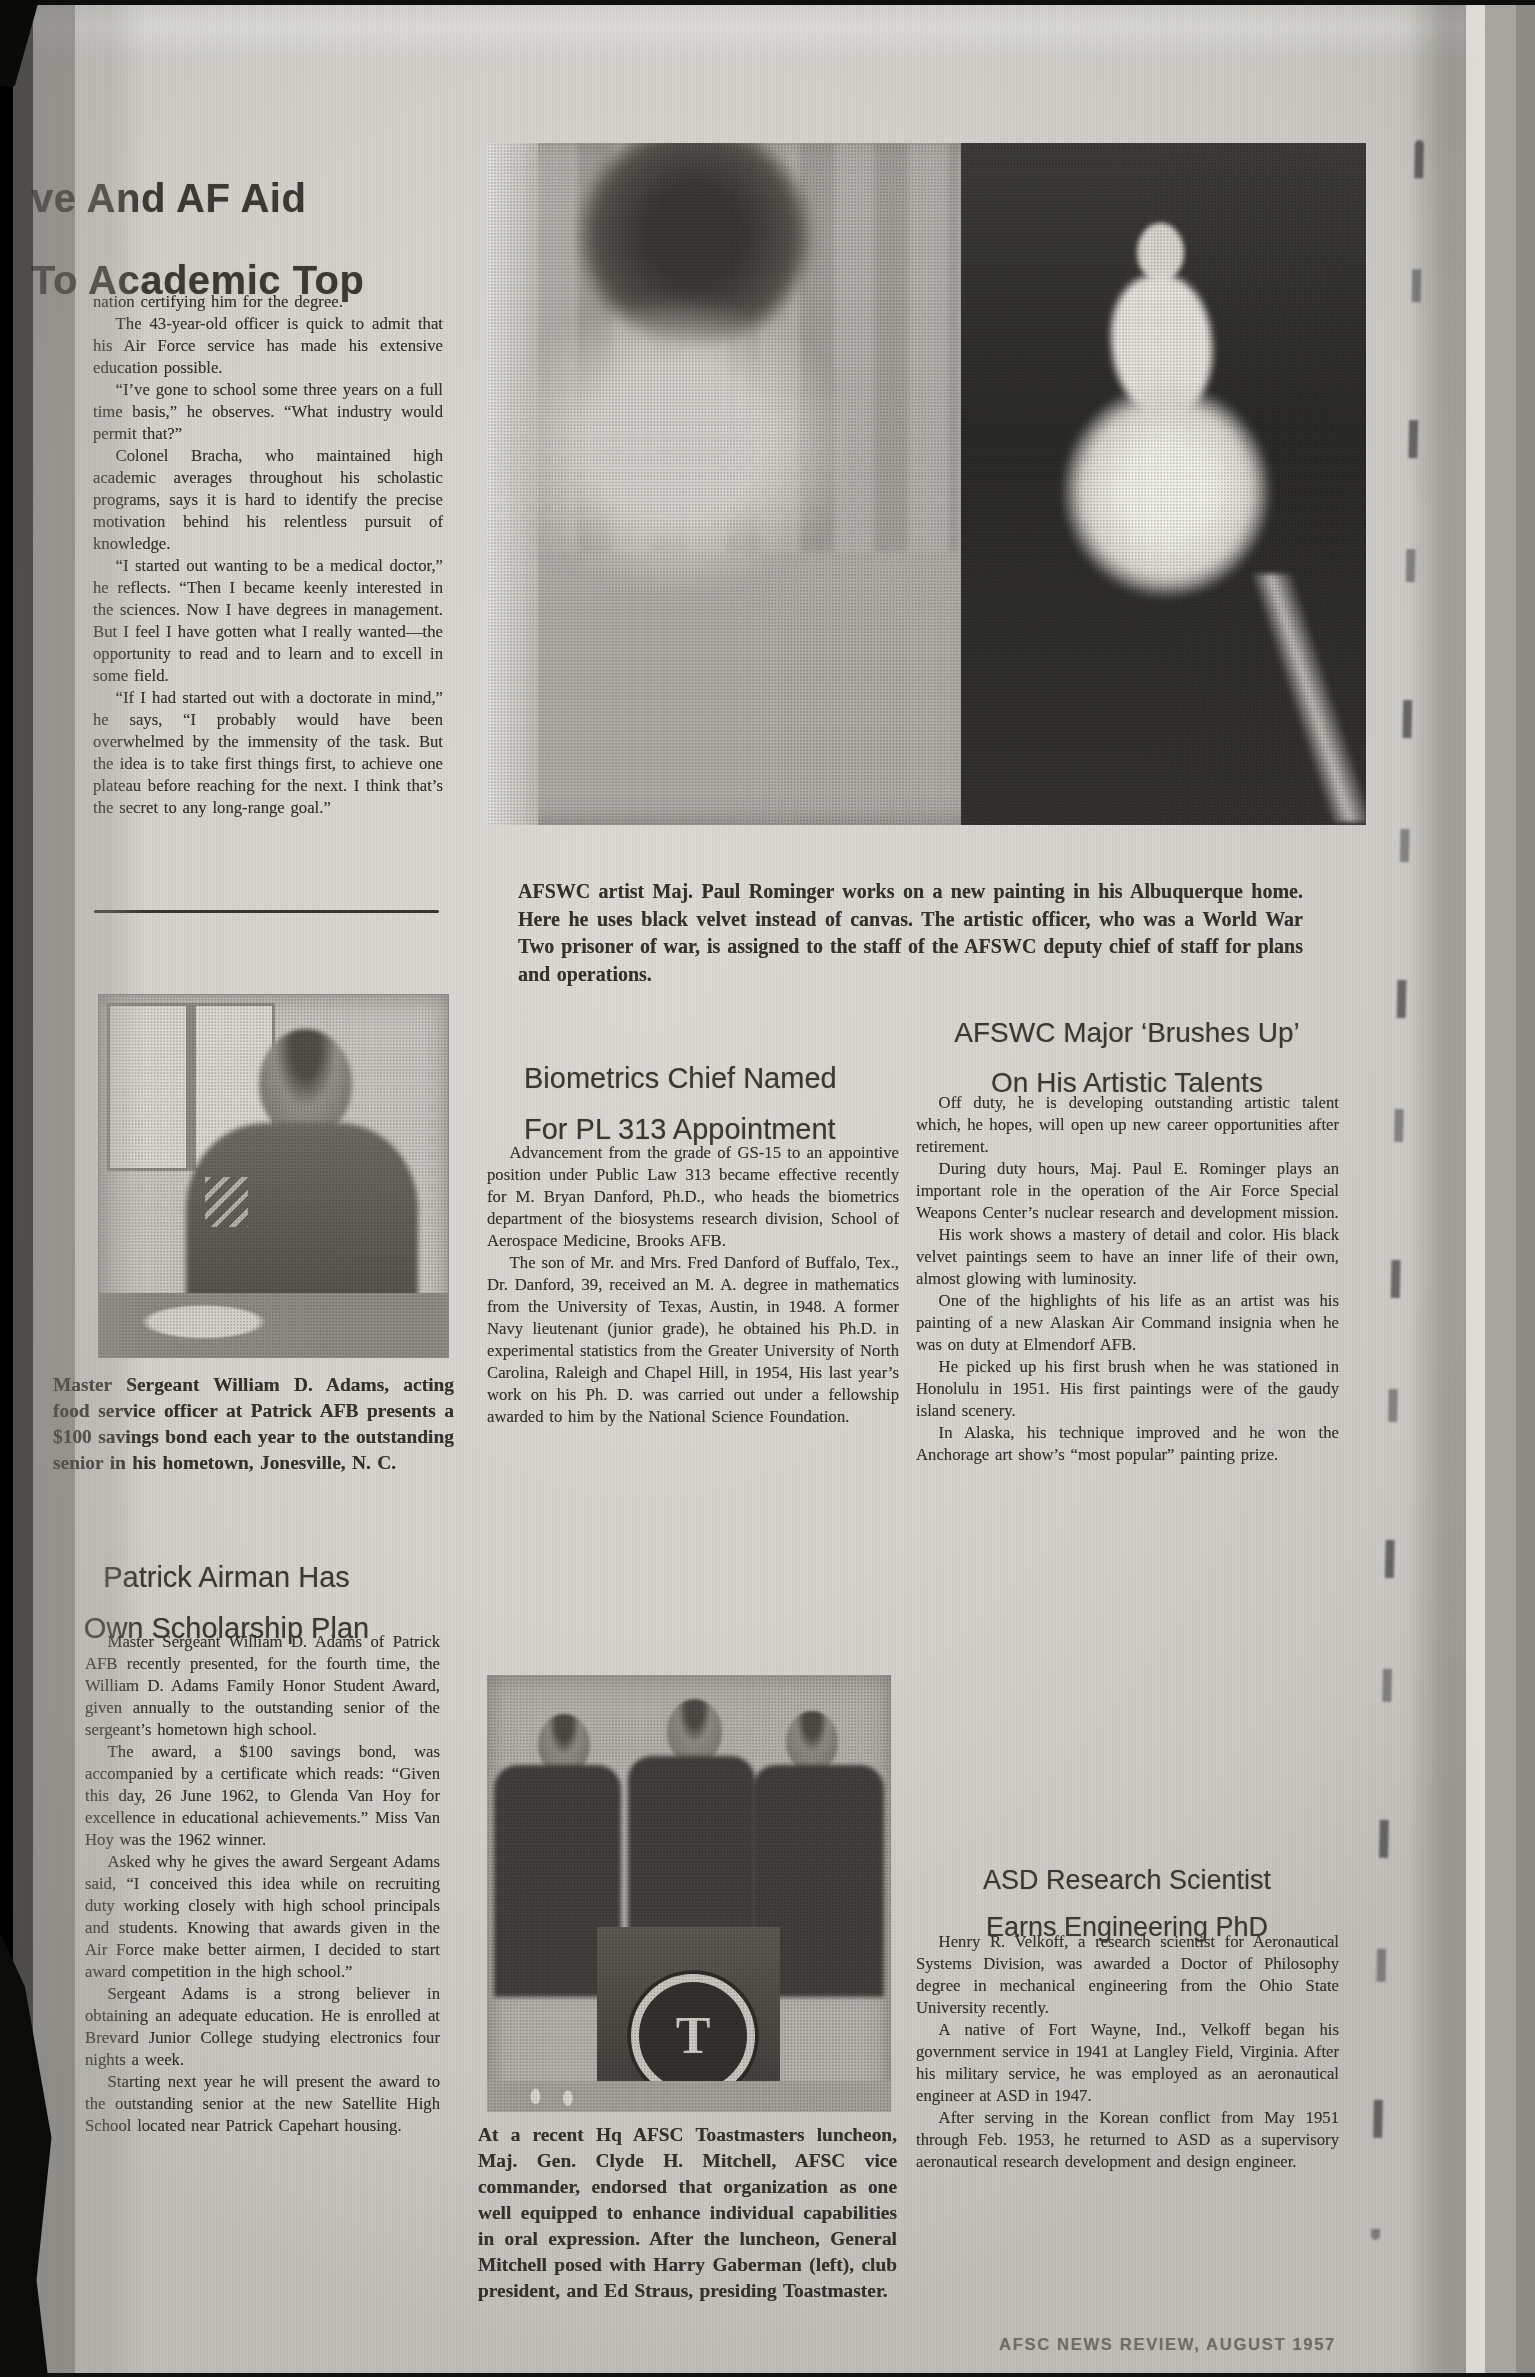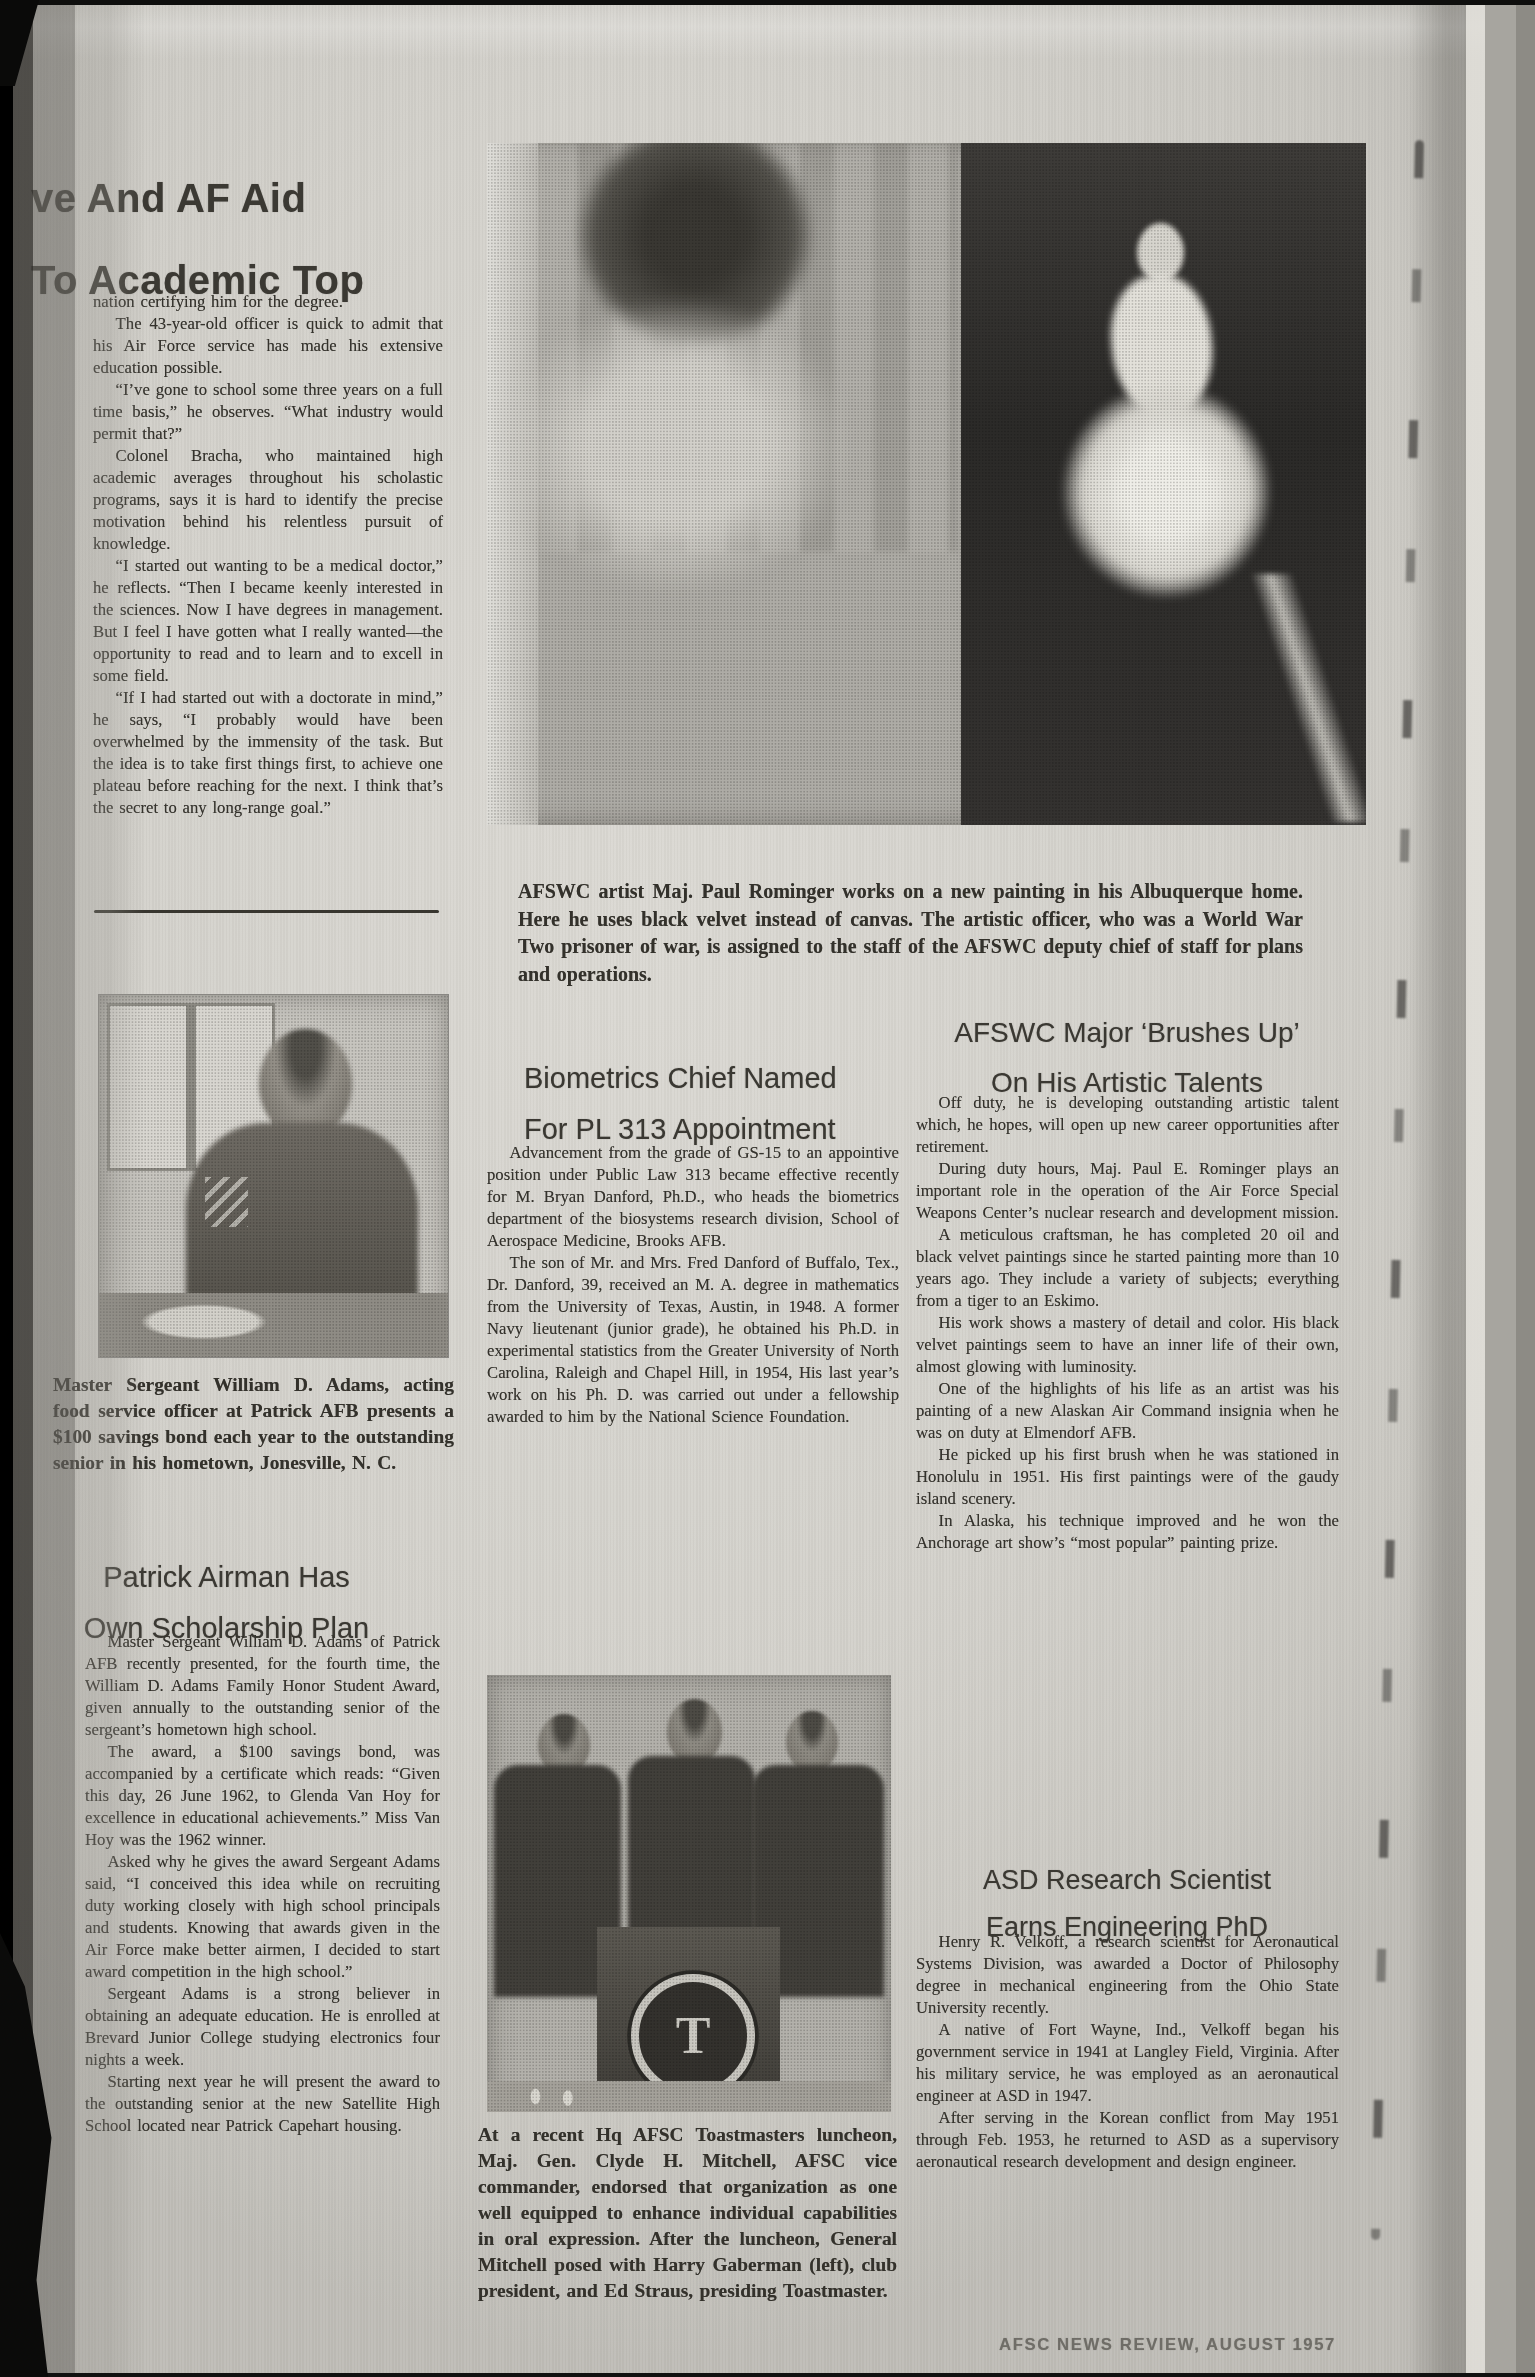--- a/index.html
+++ b/index.html
@@ -205,21 +205,20 @@
     <p>The son of Mr. and Mrs. Fred Danford of Buffalo, Tex., Dr. Danford, 39, received an M. A. degree in mathematics from the University of Texas, Austin, in 1948. A former Navy lieutenant (junior grade), he obtained his Ph.D. in experimental statistics from the Greater University of North Carolina, Raleigh and Chapel Hill, in 1954, His last year’s work on his Ph. D. was carried out under a fellowship awarded to him by the National Science Foundation.</p>
   </div>
 
   <h2 class="subhead" style="left:915px;top:985px;width:424px;font-size:28px;line-height:50px;text-align:center;">
     <span>AFSWC Major ‘Brushes Up’</span><br>
     <span>On His Artistic Talents</span>
   </h2>
   <div class="bodycol" style="left:916px;top:1092px;width:423px;">
     <p>Off duty, he is developing outstanding artistic talent which, he hopes, will open up new career opportunities after retirement.</p>
     <p>During duty hours, Maj. Paul E. Rominger plays an important role in the operation of the Air Force Special Weapons Center’s nuclear research and development mission.</p>
-    <p>A meticulous craftsman, he has completed 20 oil and black velvet paintings since he started painting more than 10 years ago. They include a variety of subjects; everything from a tiger to an Eskimo.</p>
     <p>His work shows a mastery of detail and color. His black velvet paintings seem to have an inner life of their own, almost glowing with luminosity.</p>
     <p>One of the highlights of his life as an artist was his painting of a new Alaskan Air Command insignia when he was on duty at Elmendorf AFB.</p>
     <p>He picked up his first brush when he was stationed in Honolulu in 1951. His first paintings were of the gaudy island scenery.</p>
     <p>In Alaska, his technique improved and he won the Anchorage art show’s “most popular” painting prize.</p>
   </div>
 
   <div class="photo photo-adams">
     <div class="ph p2-window"></div>
     <div class="ph p2-head"></div>
     <div class="ph p2-torso"></div>

